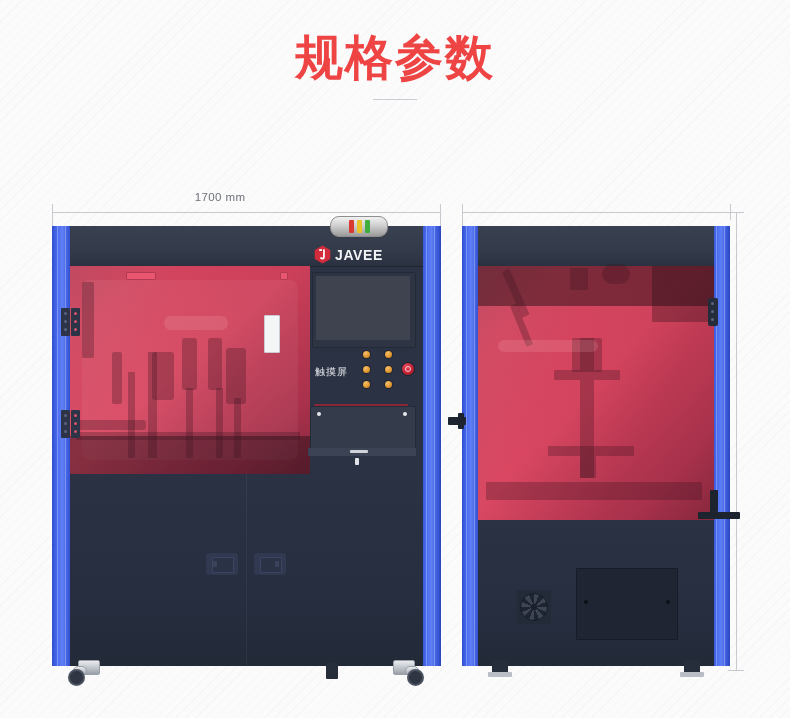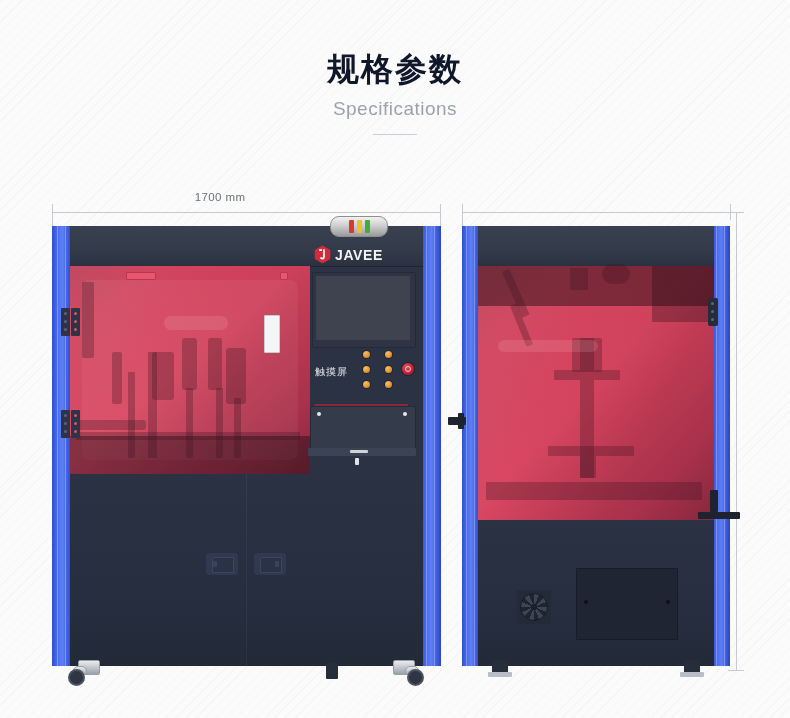--- a/index.html
+++ b/index.html
@@ -24,24 +24,24 @@
   }
 
   
   .header {
     position: absolute;
     top: 0; left: 0;
     width: 790px;
     text-align: center;
   }
   .title-cn {
-    margin-top: 52px;
-    font-size: 32px;
+    margin-top: 32px;
+    font-size: 48px;
     font-weight: bold;
-    color: #0f172a;
+    color: #ef4444;
     letter-spacing: 2px;
     line-height: 1.1;
   }
   .title-en {
     margin-top: 11px;
     font-size: 19px;
     color: #9ea3ab;
     letter-spacing: 0.5px;
     font-weight: normal;
   }
@@ -366,21 +366,20 @@
     width: 3px; height: 3px;
     border-radius: 50%;
     background: #5b6480;
   }
 </style>
 </head>
 <body>
 
 <div class="header">
   <div class="title-cn">规格参数</div>
-  <div class="title-en">Specifications</div>
   <div class="title-rule"></div>
 </div>
 
 <div class="diagram">
 
   <div class="dim-label" style="left:0; top:11px; width:440px; text-align:center;">1700 mm</div>
   <div class="dim-line-h" style="left:52px; top:32px; width:389px;"></div>
   <div class="tick-v" style="left:52px; top:24px; height:16px;"></div>
   <div class="tick-v" style="left:440px; top:24px; height:16px;"></div>
   <div class="dim-line-v" style="left:52px; top:32px; height:24px;"></div>

